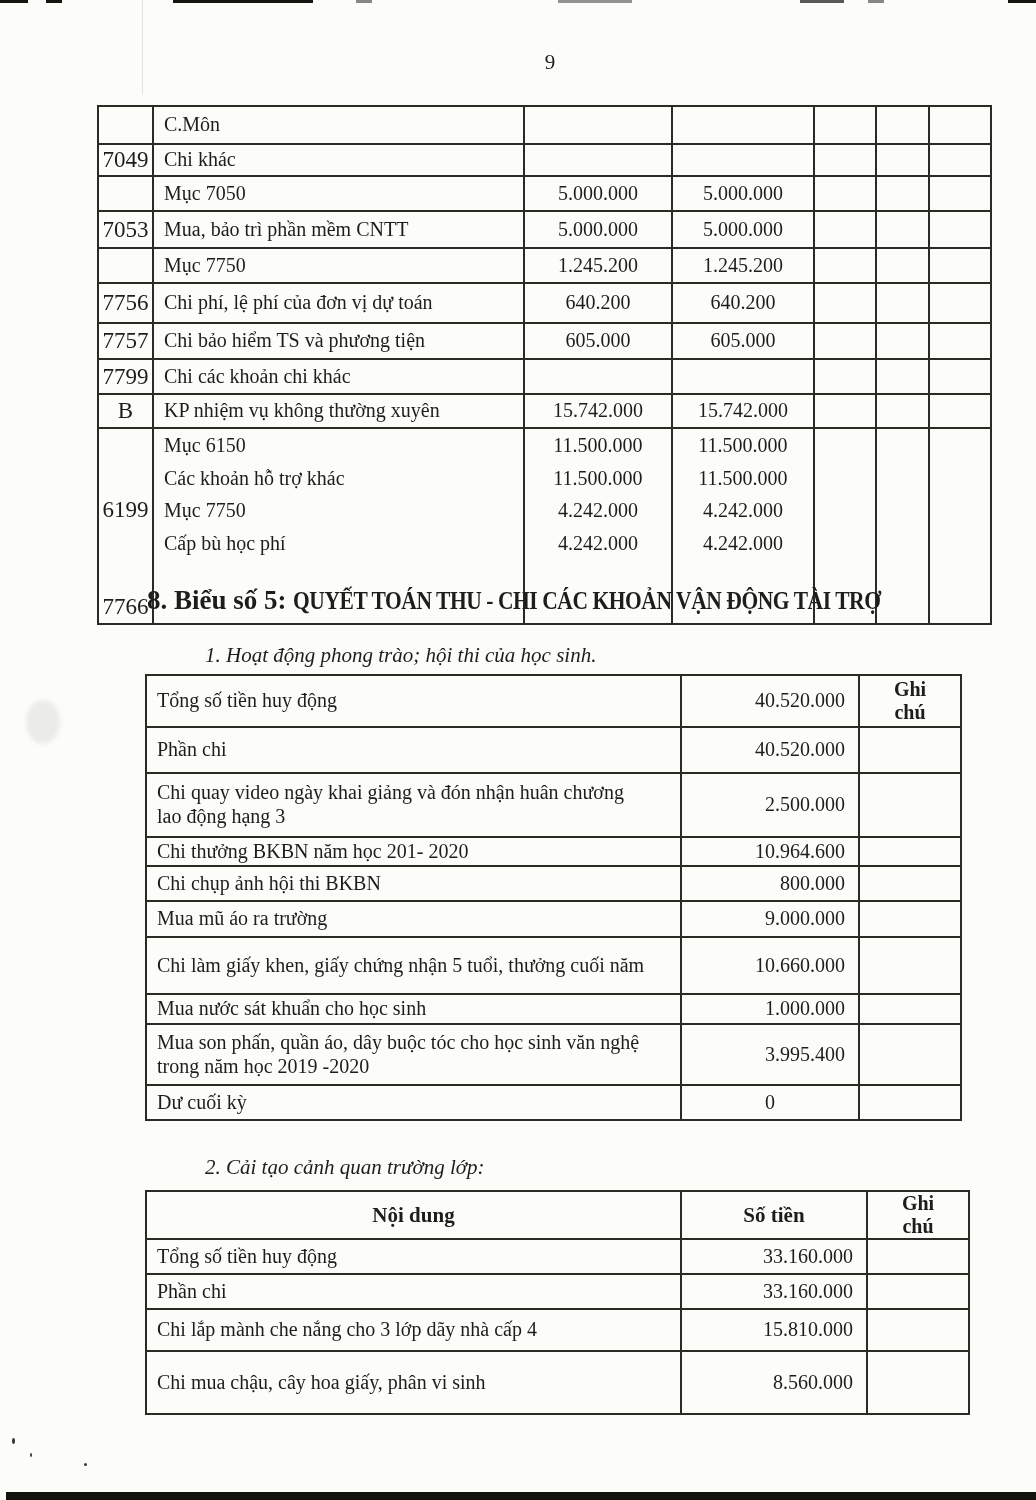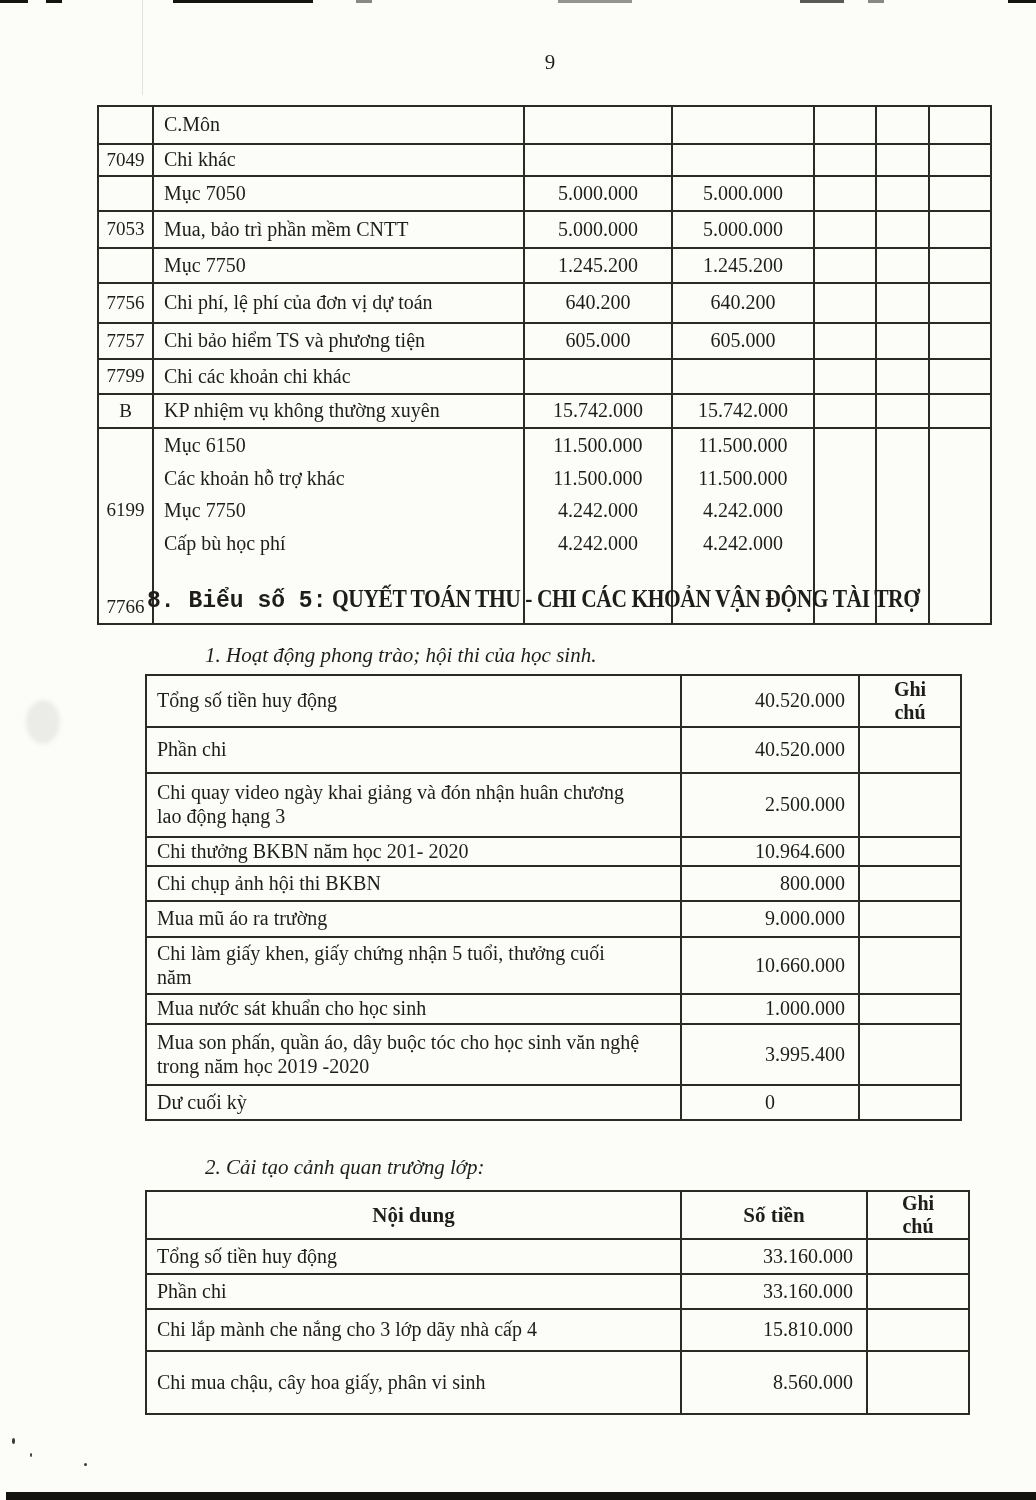--- a/index.html
+++ b/index.html
@@ -15,34 +15,34 @@
   .smudge { position:absolute; left:26px; top:700px; width:34px; height:44px;
             background:rgba(90,90,85,0.10); border-radius:50%; filter:blur(2px); }
   .ink { position:absolute; background:#3a3a36; border-radius:50%; }
   
   .pageno { position:absolute; left:538px; top:50px; width:24px; text-align:center; font-size:21px; }
   
   table { position:absolute; border-collapse:collapse; table-layout:fixed; }
   td { border:2px solid #2b2a24; overflow:hidden; vertical-align:middle;
        font-size:20px; line-height:1.18; padding:0; }
   .b  { font-weight:normal; }
-  .code { text-align:center; font-size:19px;margin-top:16px; }
-  .lbl  { padding-left:10px; padding-right:40px; }
+  .code { text-align:center; font-size:23px;margin-top:16px; }
+  .lbl  { padding-left:10px; padding-right:28px; }
   .num  { text-align:center; }
   .amt  { text-align:right; padding-right:13px; }
   .amt0 { text-align:center; }
   .note { text-align:center; font-weight:bold; white-space:pre-line; line-height:1.15; }
   
   .t1 { left:97px; top:105px; width:893px; }
   .t1 .blockcell { vertical-align:top; }
   .bl { height:32.5px; line-height:32.5px; white-space:nowrap; }
   .bl.lbl { padding-right:0; }
   
   .h8 { position:absolute; left:147px; top:585px; white-space:nowrap; font-weight:bold; }
-  .h8-prefix { font-size:23px;font-family:Liberation Mono, monospace; }
+  .h8-prefix { font-size:27px; }
   .h8-title  { display:inline-block; font-size:25px; letter-spacing:-0.5px;
                transform:scaleX(0.86); transform-origin:0 50%; margin-left:6px; }
   .sub { position:absolute; font-weight:normal; font-style:italic; font-size:21px; white-space:nowrap; }
   .sub1 { left:205px; top:643px; }
   .sub2 { left:205px; top:1155px; }
   
   .t2 { left:145px; top:674px; width:815px; }
   .t3 { left:145px; top:1190px; width:823px; }
   .t3 .hdr { text-align:center; font-weight:bold; font-size:21px; }
 </style>

